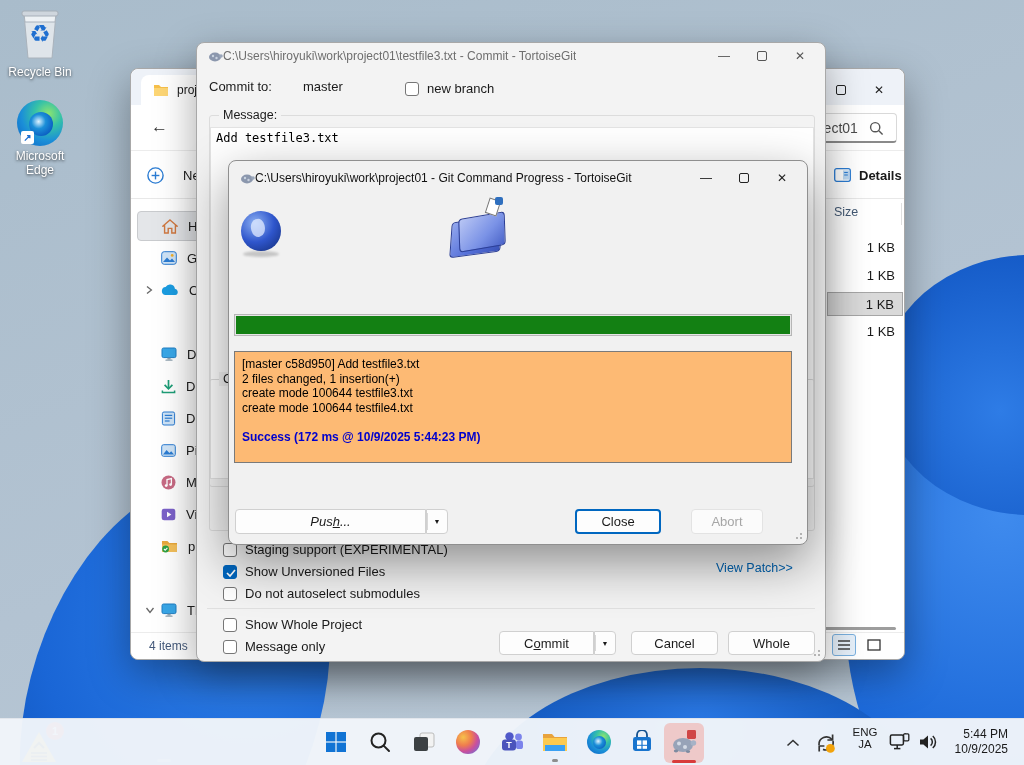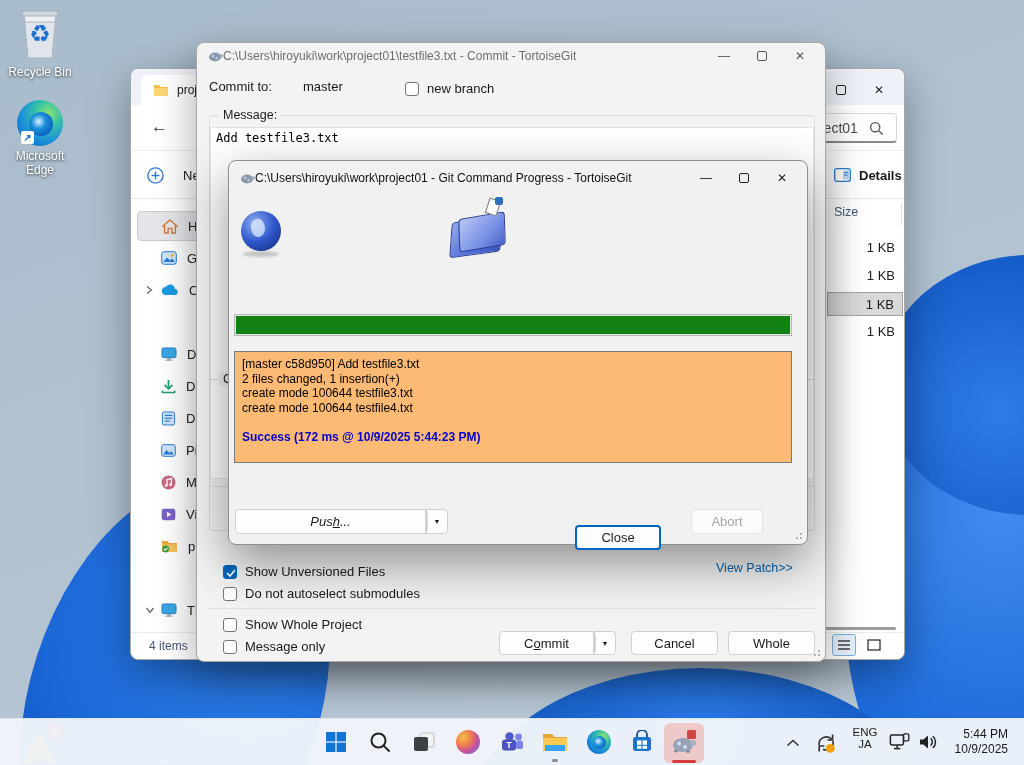--- a/index.html
+++ b/index.html
@@ -361,20 +361,24 @@
       <span>new branch</span>
     </div>
 
     <div class="grp" style="left:12px; top:72px; width:606px; height:372px;"></div>
     <div class="grp-label" style="left:22px; top:65px;">Message:</div>
     <div class="msg-edit">Add testfile3.txt</div>
 
     <div class="grp" style="left:12px; top:336px; width:606px; height:152px;"></div>
     <div class="grp-label" style="left:22px; top:329px;">C</div>
 
+    <div class="cb-row" style="left:26px; top:499px;">
+      <span class="cb"></span>
+      <span>Staging support (EXPERIMENTAL)</span>
+    </div>
     <div class="cb-row" style="left:26px; top:521px;">
       <span class="cb checked">
         <svg width="14" height="14" viewBox="0 0 14 14">
           <polyline points="3,7 6,10 11,4" fill="none" stroke="#fff" stroke-width="1.7"></polyline>
         </svg>
       </span>
       <span>Show Unversioned Files</span>
     </div>
     <div class="cb-row" style="left:26px; top:543px;">
       <span class="cb"></span>
@@ -465,21 +469,21 @@
         <button class="btn main" style="width:191px;font-style:italic;">
             <span>Pus</span>
             <u>h</u>
             <span>...</span>
           </button>
         <button class="btn arrow" style="position:relative;">
             <span class="bar"></span>
             <span>▼</span>
           </button>
       </div>
-      <button class="btn focused" style="position:absolute; left:346px; top:16px; width:86px; height:25px;">Close</button>
+      <button class="btn focused" style="position:absolute; left:346px; top:0; width:86px; height:25px;">Close</button>
       <button class="btn disabled" style="position:absolute; left:462px; top:0; width:72px; height:25px;">Abort</button>
     </div>
     <div class="grip"></div>
   </div>
 
   <div id="warn-badge">
     <svg width="38" height="34" viewBox="0 0 38 34" style="position:absolute; left:0; top:8px;">
       <path d="M19 2 L36 32 L2 32 Z" fill="#e9b90c"></path>
       <path d="M14 18 l5 -5 l5 5" fill="none" stroke="#2a2a00" stroke-width="2"></path>
       <line x1="11" y1="23" x2="27" y2="23" stroke="#2a2a00" stroke-width="1.6"></line>

